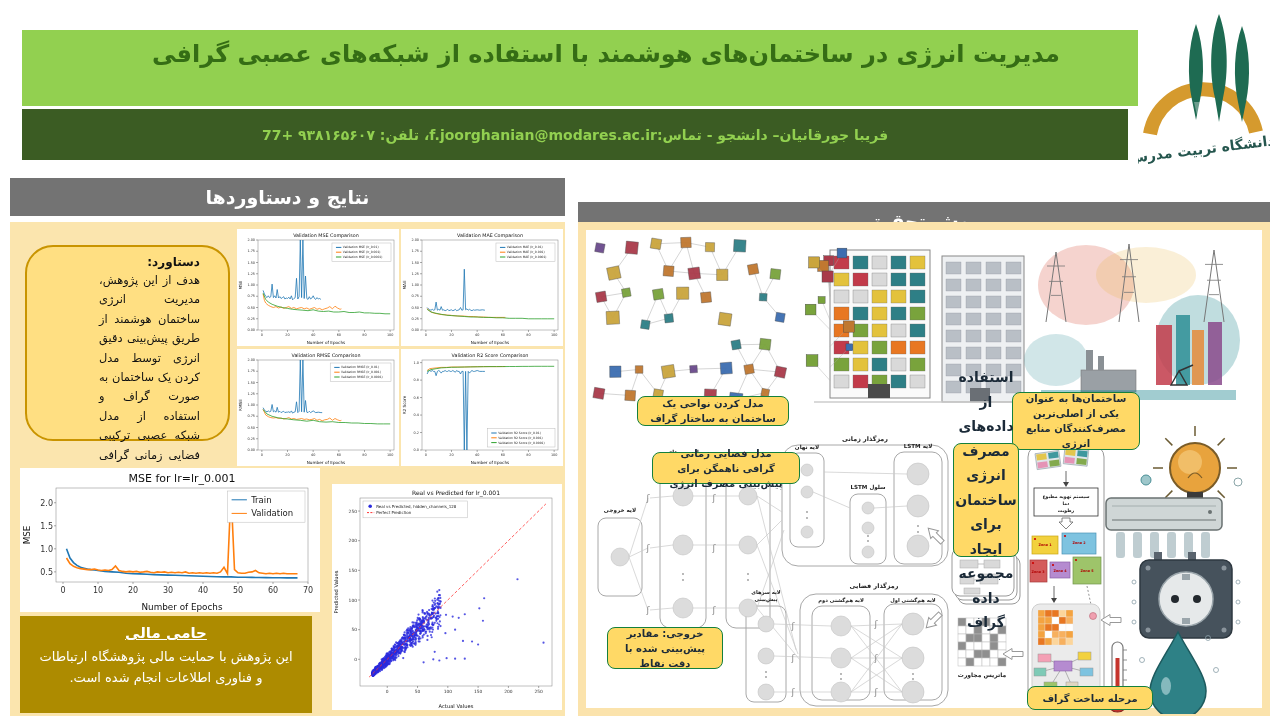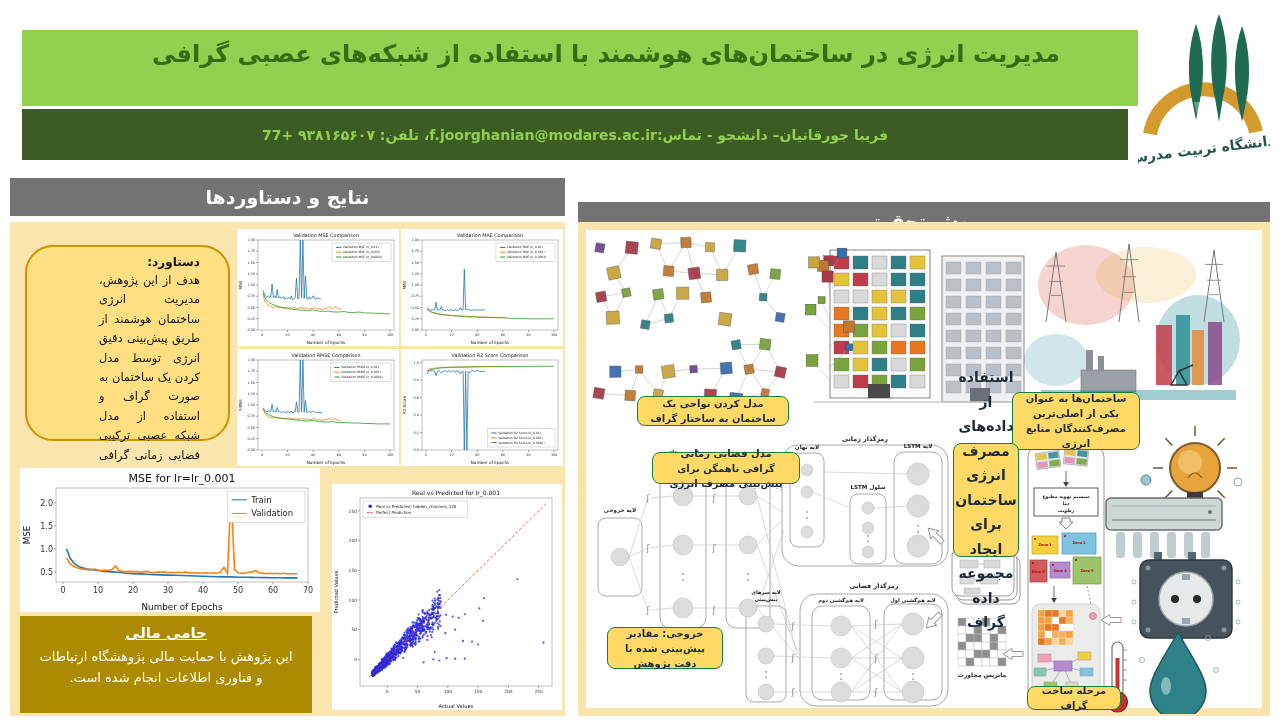--- a/index.html
+++ b/index.html
@@ -1992,16 +1992,16 @@
       <text x="452" y="343" font-size="3.4" text-anchor="middle" fill="#b00000">Zone 3</text>
       <text x="474" y="342" font-size="3.4" text-anchor="middle" fill="#b00000">Zone 4</text>
       <text x="501" y="342" font-size="3.4" text-anchor="middle" fill="#b00000">Zone 5</text>
     </g>
   </svg>
 
   <div class="abs callout" style="left:637px;top:396px;width:152px;height:30px">مدل کردن نواحی یک ساختمان به ساختار گراف</div>
   <div class="abs callout" style="left:1012px;top:392px;width:128px;height:58px">ساختمان‌ها به عنوان یکی از اصلی‌ترین مصرف‌کنندگان منابع انرژی</div>
   <div class="abs callout" style="left:652px;top:452px;width:148px;height:32px">مدل فضایی زمانی گرافی ناهمگن برای پیش‌بینی مصرف انرژی</div>
   <div class="abs callout" style="left:953px;top:443px;width:66px;height:114px;font-size:14px;line-height:1.75">استفاده از داده‌های مصرف انرژی ساختمان برای ایجاد مجموعه داده گراف</div>
-  <div class="abs callout" style="left:607px;top:627px;width:116px;height:42px">خروجی: مقادیر پیش‌بینی شده با دقت پژوهش</div>
-  <div class="abs callout" style="left:1027px;top:686px;width:94px;height:24px">مرحله ساخت گراف</div>
+  <div class="abs callout" style="left:607px;top:627px;width:116px;height:42px">خروجی: مقادیر پیش‌بینی شده با دقت نقاط</div>
+  <div class="abs callout" style="left:1027px;top:686px;width:126px;height:24px">مرحله ساخت گراف</div>
 
 </div>
 
 </body></html>

